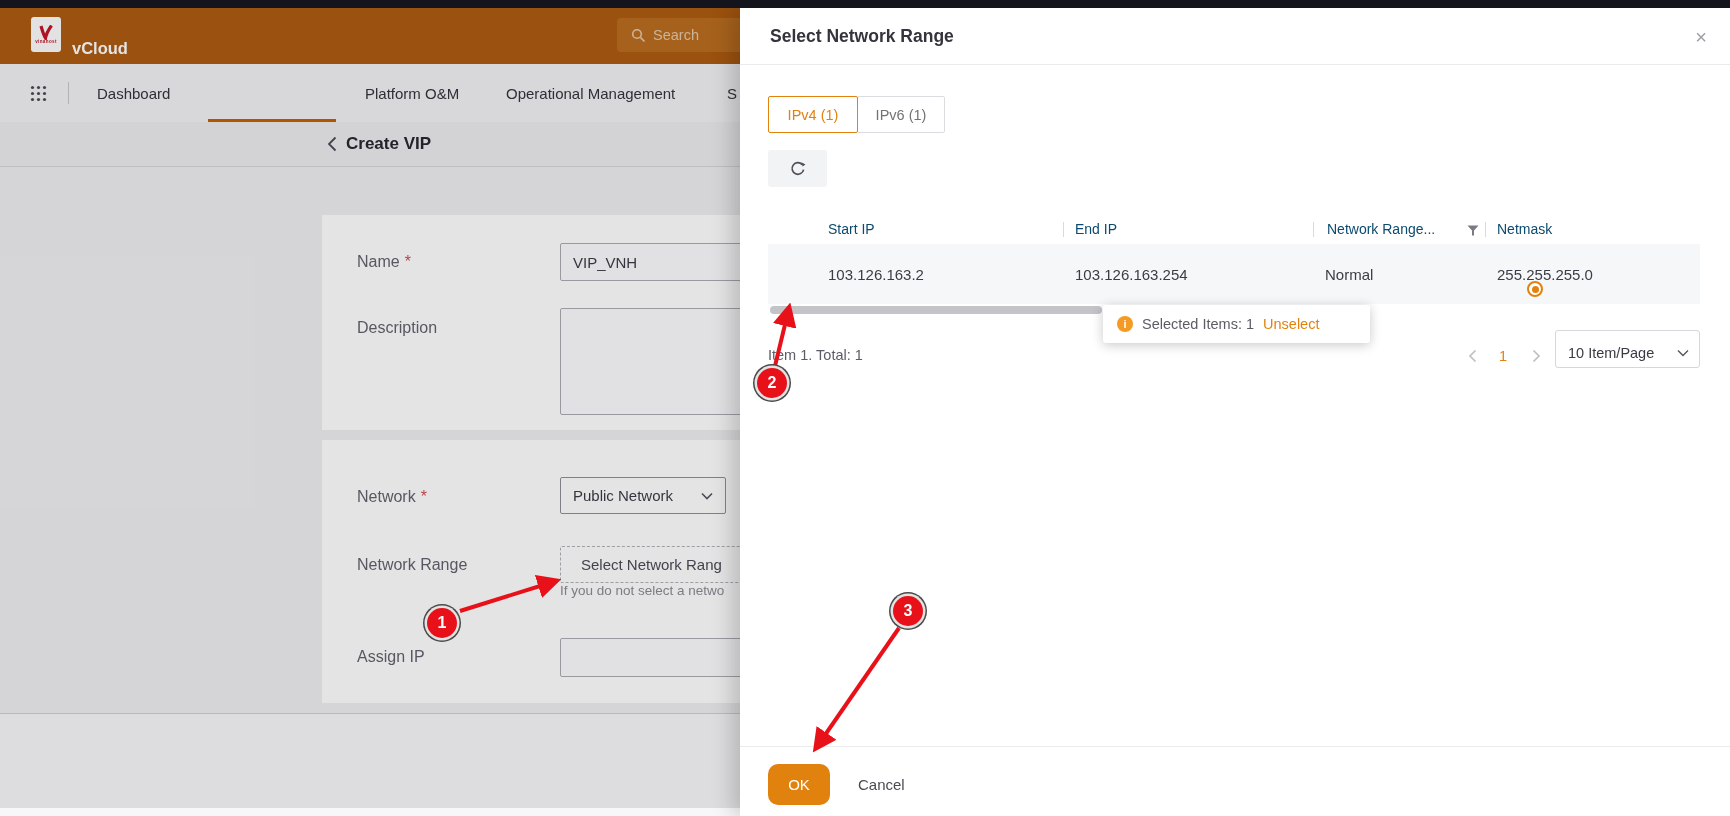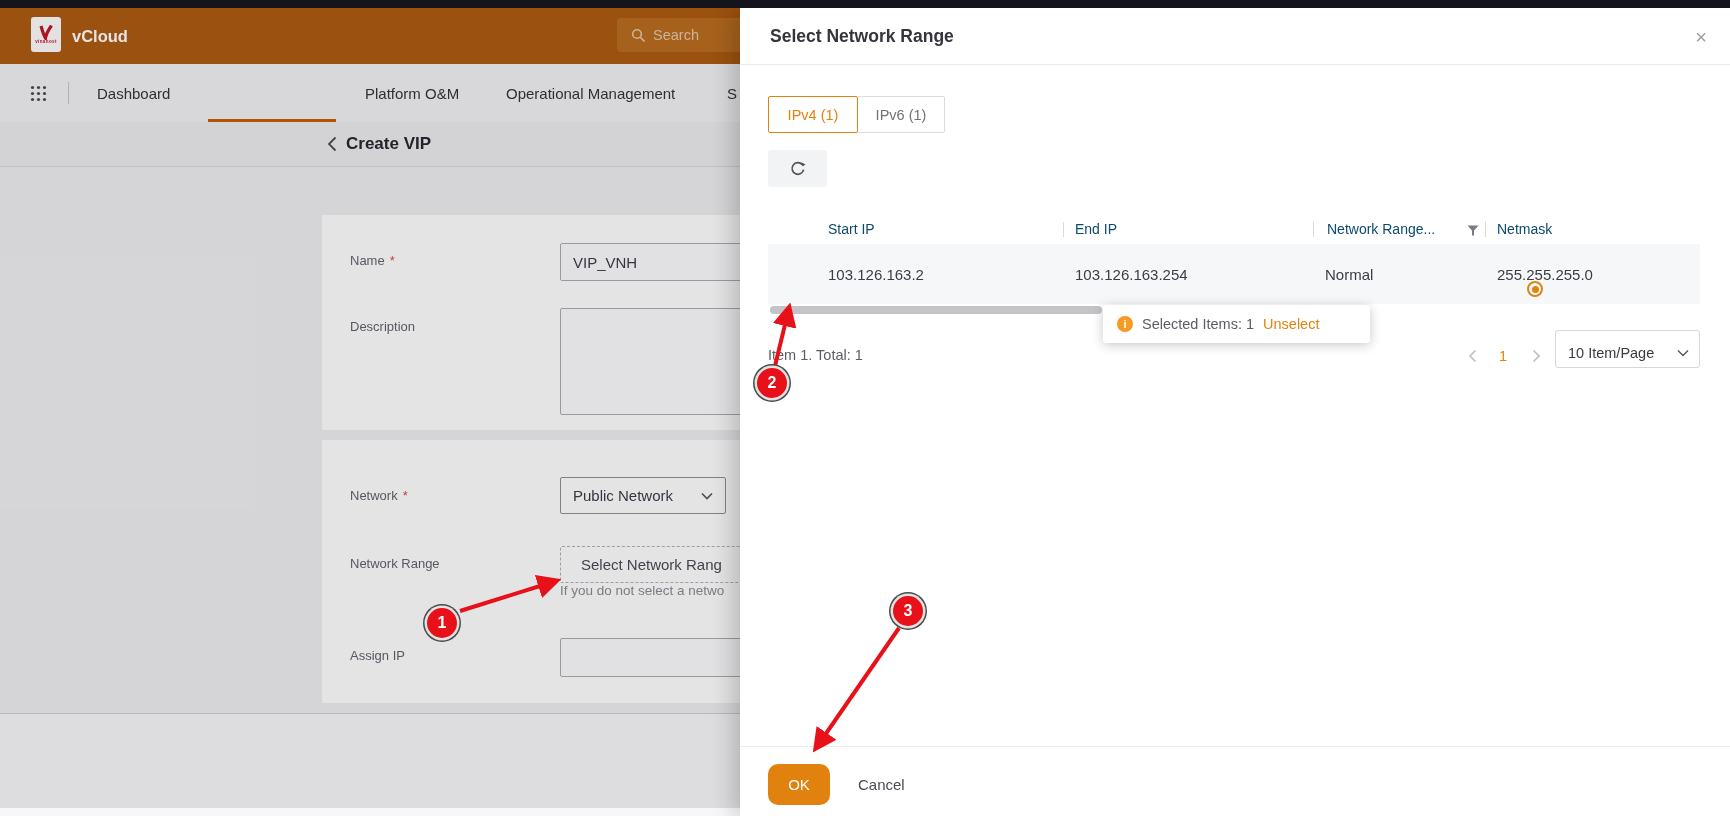--- a/index.html
+++ b/index.html
@@ -10,38 +10,38 @@
 
   
   #top-strip{left:0;top:0;width:1730px;height:8px;background:#14141c;z-index:50;}
 
   
   #left-page{left:0;top:8px;width:740px;height:808px;overflow:hidden;background:#efeff1;z-index:1;}
   #app-header{left:0;top:0;width:740px;height:56px;background:#ad5a0e;}
   #logo-box{left:31px;top:9px;width:30px;height:35px;background:#fdfdfd;border-radius:3px;
     display:flex;flex-direction:column;align-items:center;justify-content:center;}
   #logo-text{font-size:4.5px;color:#c41425;font-weight:bold;letter-spacing:.4px;margin-top:-1px;}
-  #brand{left:72px;top:0;height:56px;color:#fff;font-size:16.5px;font-weight:bold;}
+  #brand{left:72px;top:12px;height:56px;color:#fff;font-size:16.5px;font-weight:bold;}
   #search-box{left:617px;top:10px;width:158px;height:34px;background:#b96d1d;border-radius:4px;
     color:#e4c9a9;font-size:14.5px;gap:7px;padding-left:14px;box-sizing:border-box;}
 
   #nav-bar{left:0;top:56px;width:740px;height:58px;background:#f2f2f4;border-bottom:1px solid #d2d2d5;}
   .nav-item{top:0;height:58px;font-size:15px;color:#32323a;cursor:pointer;}
   .nav-item.active{color:#c75e00;font-weight:bold;margin-top:30px;}
   #nav-underline{left:208px;top:55px;width:128px;height:3px;background:#c75e00;}
   #nav-divider{left:68px;top:18px;width:1px;height:22px;background:#c6c6ca;}
 
   #breadcrumb-bar{left:0;top:114px;width:740px;height:44px;background:#ececee;border-bottom:1px solid #d6d6d8;}
   #page-title{left:346px;top:0;height:44px;color:#26262e;font-size:17px;font-weight:bold;}
   #back-btn{left:323px;top:0;height:44px;width:18px;justify-content:center;}
 
   .card{width:470px;background:#fff;}
   #card1{left:322px;top:207px;height:215px;}
   #card2{left:322px;top:432px;height:263px;}
-  .f-label{left:28px;color:#62626c;font-size:13px;}
+  .f-label{left:35px;color:#62626c;font-size:16px;}
   .req{color:#cf4a52;margin-left:5px;}
   .f-input{left:238px;background:#fcfcfd;border:1px solid #ababb1;border-radius:2px;
     font-size:15px;color:#3a3a44;box-sizing:border-box;padding:0 12px;font-family:"Liberation Sans",sans-serif;}
   .select-box{left:238px;background:#fff;border:1px solid #8f8f96;border-radius:2px;
     font-size:15px;color:#3a3a44;box-sizing:border-box;padding:0 12px;justify-content:space-between;cursor:pointer;}
   #range-btn{left:238px;top:106px;width:230px;height:37px;border:1px dashed #b0b0b6;border-radius:2px;
     font-size:15px;color:#4a4a54;box-sizing:border-box;padding-left:20px;cursor:pointer;background:transparent;}
   #range-helper{left:238px;top:143px;font-size:13.5px;color:#8a8a92;}
   #orange-dash{left:241px;top:273px;width:15px;height:0;border-top:2px dashed #c75e00;}
 

